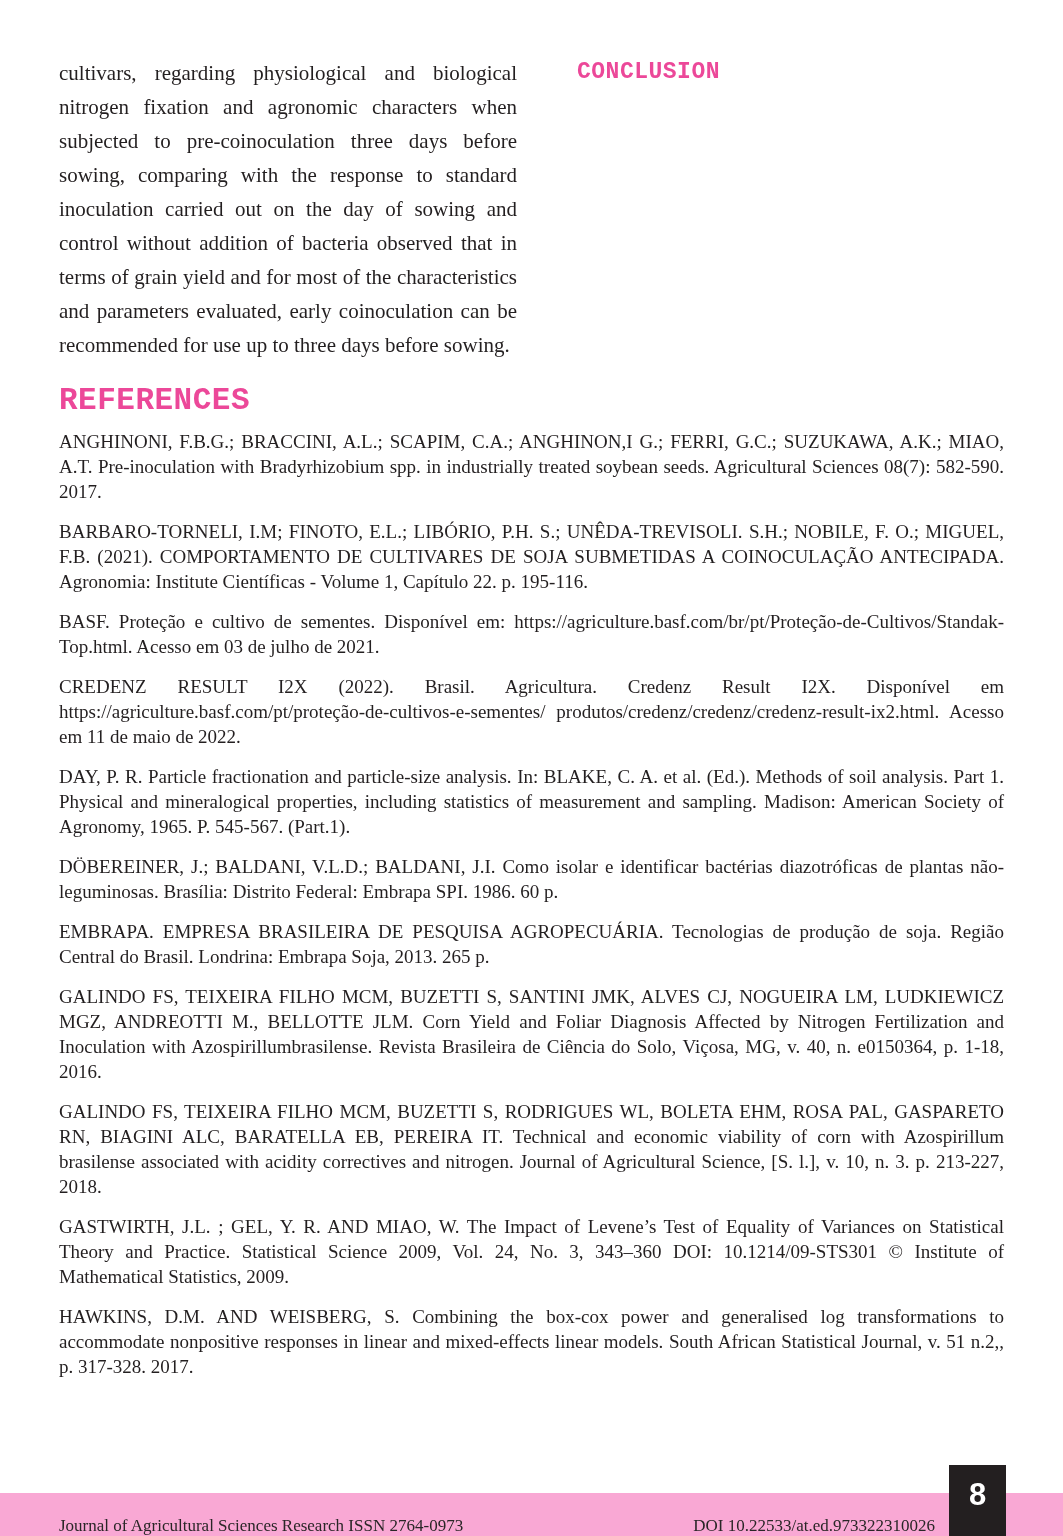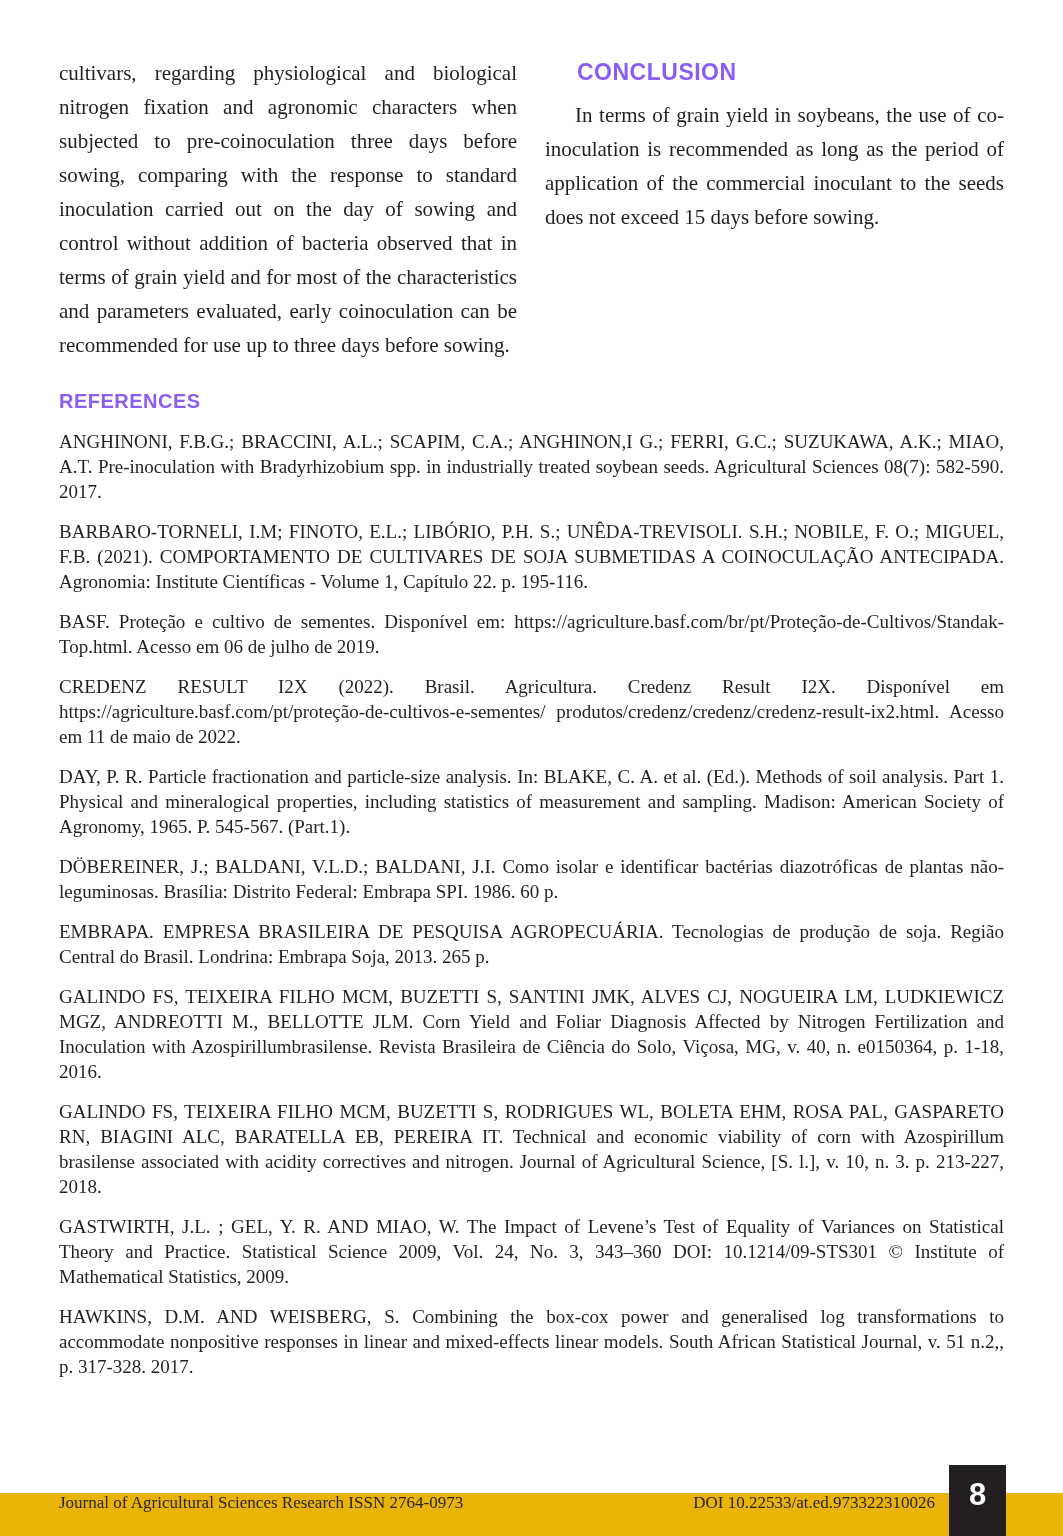--- a/index.html
+++ b/index.html
@@ -23,50 +23,50 @@
     margin-bottom: 24px;
   }
   .col {
     width: 458px;
     font-size: 21px;
     line-height: 34px;
     text-align: justify;
   }
   .col-right { width: 459px; }
   .h-sans {
-    font-family: Liberation Sans, sans-serif;
+    font-family: Liberation Mono, monospace;
     font-weight: 700;
-    color: #8b5cf6;
+    color: #ec4899;
     letter-spacing: 0.5px;
   }
   .conclusion-heading {
     font-size: 23px;
     line-height: 28px;
     margin: 2px 0 12px 32px;
   }
   .conclusion-body { text-indent: 30px; }
   .references-heading {
-    font-size: 20px;
+    font-size: 31px;
     line-height: 30px;
     margin: 0 0 13px 0;
   }
   .ref {
     font-size: 19px;
     line-height: 25px;
     text-align: justify;
     margin-bottom: 15px;
   }
   .ref .b { font-weight: 400; }
   .footer-bar {
     position: absolute;
     left: 0; right: 0; bottom: 0;
     height: 43px;
-    background: #eab308;
+    background: #f9a8d4;
     display: flex;
-    align-items: flex-start;
+    align-items: flex-end;
     justify-content: space-between;
     padding: 0 128px 0 59px;
     font-size: 17px;
     color: #2a2627;
   }
   .page-badge {
     position: absolute;
     top: 1465px;
     right: 57px;
     width: 57px;
@@ -87,30 +87,29 @@
 <body>
 
 <div class="page">
   <div class="content">
 
     <div class="columns">
       <div class="col col-left">cultivars, regarding physiological and biological nitrogen fixation and agronomic characters when subjected to pre-coinoculation three days before sowing, comparing with the response to standard inoculation carried out on the day of sowing and control without addition of bacteria observed that in terms of grain yield and for most of the characteristics and parameters evaluated, early coinoculation can be recommended for use up to three days before sowing.</div>
 
       <div class="col col-right">
         <div class="h-sans conclusion-heading">CONCLUSION</div>
-        <div class="conclusion-body">In terms of grain yield in soybeans, the use of co-inoculation is recommended as long as the period of application of the commercial inoculant to the seeds does not exceed 15 days before sowing.</div>
       </div>
     </div>
 
     <div class="h-sans references-heading">REFERENCES</div>
 
     <div id="refs">
         <p class="ref"><span>ANGHINONI, F.B.G.; BRACCINI, A.L.; SCAPIM, C.A.; ANGHINON,I G.; FERRI, G.C.; SUZUKAWA, A.K.; MIAO, A.T. Pre-inoculation with Bradyrhizobium spp. in industrially treated soybean seeds. </span><span class="b">Agricultural Sciences</span><span> 08(7): 582-590. 2017.</span></p>
         <p class="ref"><span>BARBARO-TORNELI, I.M; FINOTO, E.L.; LIBÓRIO, P.H. S.; UNÊDA-TREVISOLI. S.H.; NOBILE, F. O.; MIGUEL, F.B. (2021). COMPORTAMENTO DE CULTIVARES DE SOJA SUBMETIDAS A COINOCULAÇÃO ANTECIPADA. </span><span class="b">Agronomia: Institute Científicas</span><span> - Volume 1, Capítulo 22. p. 195-116.</span></p>
-        <p class="ref"><span>BASF. Proteção e cultivo de sementes. Disponível em: https://agriculture.basf.com/br/pt/Proteção-de-Cultivos/Standak-Top.html. Acesso em 06 de julho de 2019.</span></p>
+        <p class="ref"><span>BASF. Proteção e cultivo de sementes. Disponível em: https://agriculture.basf.com/br/pt/Proteção-de-Cultivos/Standak-Top.html. Acesso em 03 de julho de 2021.</span></p>
         <p class="ref"><span>CREDENZ RESULT I2X (2022). Brasil. Agricultura. Credenz Result I2X. Disponível em https://agriculture.basf.com/pt/proteção-de-cultivos-e-sementes/ produtos/credenz/credenz/credenz-result-ix2.html. Acesso em 11 de maio de 2022.</span></p>
         <p class="ref"><span>DAY, P. R. Particle fractionation and particle-size analysis. In: BLAKE, C. A. et al. (Ed.). </span><span class="b">Methods of soil analysis. Part 1. Physical and mineralogical properties, including statistics of measurement and sampling</span><span>. Madison: American Society of Agronomy, 1965. P. 545-567. (Part.1).</span></p>
         <p class="ref"><span>DÖBEREINER, J.; BALDANI, V.L.D.; BALDANI, J.I. </span><span class="b">Como isolar e identificar bactérias diazotróficas de plantas não-leguminosas</span><span>. Brasília: Distrito Federal: Embrapa SPI. 1986. 60 p.</span></p>
         <p class="ref"><span>EMBRAPA. EMPRESA BRASILEIRA DE PESQUISA AGROPECUÁRIA. Tecnologias de produção de soja. Região Central do Brasil. Londrina: Embrapa Soja, 2013. 265 p.</span></p>
         <p class="ref"><span>GALINDO FS, TEIXEIRA FILHO MCM, BUZETTI S, SANTINI JMK, ALVES CJ, NOGUEIRA LM, LUDKIEWICZ MGZ, ANDREOTTI M., BELLOTTE JLM. Corn Yield and Foliar Diagnosis Affected by Nitrogen Fertilization and Inoculation with Azospirillumbrasilense. Revista Brasileira de Ciência do Solo, Viçosa, MG, v. 40, n. e0150364, p. 1-18, 2016.</span></p>
         <p class="ref"><span>GALINDO FS, TEIXEIRA FILHO MCM, BUZETTI S, RODRIGUES WL, BOLETA EHM, ROSA PAL, GASPARETO RN, BIAGINI ALC, BARATELLA EB, PEREIRA IT. Technical and economic viability of corn with Azospirillum brasilense associated with acidity correctives and nitrogen. Journal of Agricultural Science, [S. l.], v. 10, n. 3. p. 213-227, 2018.</span></p>
         <p class="ref"><span>GASTWIRTH, J.L. ; GEL, Y. R. AND MIAO, W. The Impact of Levene’s Test of Equality of Variances on Statistical Theory and Practice. </span><span class="b">Statistical Science</span><span> 2009, Vol. 24, No. 3, 343–360 DOI: 10.1214/09-STS301 © Institute of Mathematical Statistics, 2009.</span></p>
         <p class="ref"><span>HAWKINS, D.M. AND WEISBERG, S. Combining the box-cox power and generalised log transformations to accommodate nonpositive responses in linear and mixed-effects linear models. </span><span class="b">South African Statistical Journal,</span><span> v. 51 n.2,, p. 317-328. 2017.</span></p>
       </div>
 

